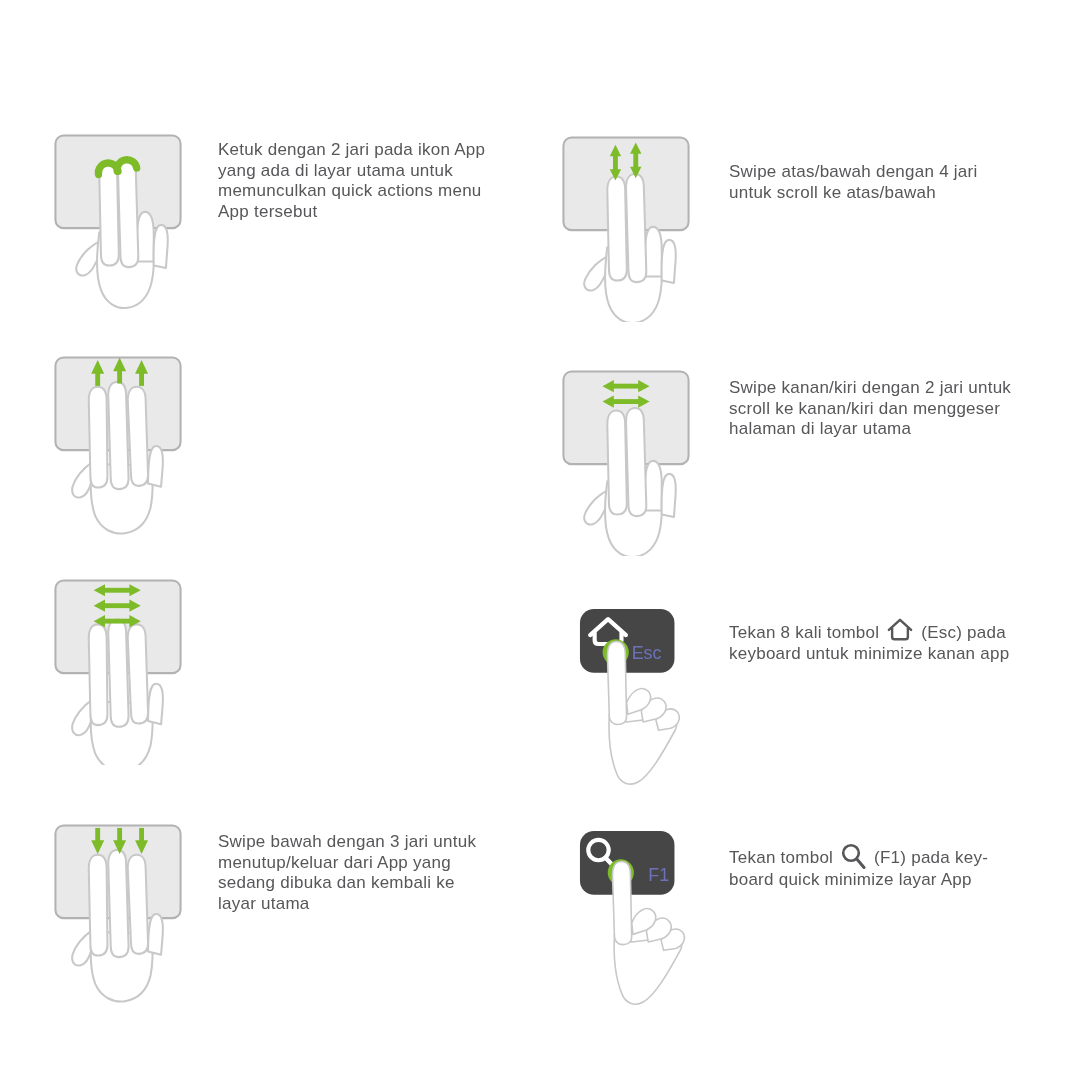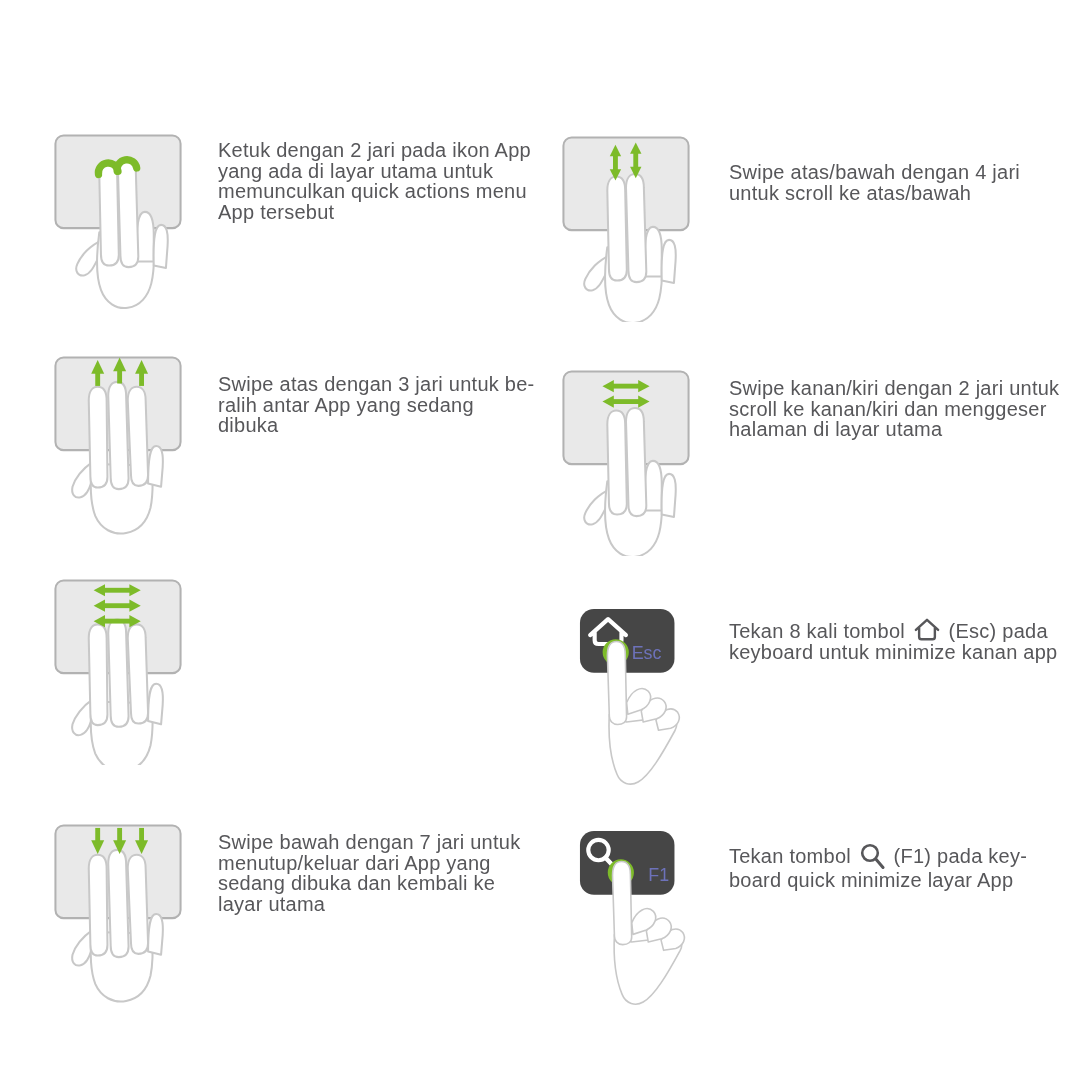--- a/index.html
+++ b/index.html
@@ -13,21 +13,21 @@
   }
   *{margin:0;padding:0;box-sizing:border-box}
   html,body{background:#fff}
   .canvas{
     position:relative;width:1080px;height:1080px;background:#fff;
     overflow:hidden;font-family:"Liberation Sans",sans-serif;
   }
   .illus{position:absolute}
   .desc{
     position:absolute;
-    font-size:20px;line-height:20.5px;letter-spacing:.25px;
+    font-size:17px;line-height:20.5px;letter-spacing:.25px;
     color:var(--text);
     white-space:pre-line;
     width:370px;
   }
   .desc-narrow{width:340px}
   .inline-icon{vertical-align:-4px;margin:0 2px}
   .inline-icon-search{vertical-align:-7px;margin:0 3px}
   svg text{font-family:"Liberation Sans",sans-serif}
 </style>
 </head>
@@ -109,23 +109,20 @@
   <div class="desc desc-narrow" style="left:729px;top:162px">Swipe atas/bawah dengan 4 jari
 untuk scroll ke atas/bawah</div>
 
   <svg class="illus" style="left:53px;top:355px" width="130" height="187" viewBox="0 0 160 230">
     <use href="#pad"></use>
     <use href="#hand3"></use>
     <use href="#arrow-up" transform="translate(55,6)"></use>
     <use href="#arrow-up" transform="translate(82,3)"></use>
     <use href="#arrow-up" transform="translate(109,6)"></use>
   </svg>
-  <div class="desc" style="left:218px;top:374px">Swipe atas dengan 3 jari untuk be-
-ralih antar App yang sedang
-dibuka</div>
 
   <svg class="illus" style="left:561px;top:369px" width="130" height="187" viewBox="0 0 160 230">
     <use href="#pad"></use>
     <use href="#hand2" transform="translate(0,16)"></use>
     <use href="#arrow-dbl-h" transform="translate(80,21)"></use>
     <use href="#arrow-dbl-h" transform="translate(80,40)"></use>
   </svg>
   <div class="desc" style="left:729px;top:378px">Swipe kanan/kiri dengan 2 jari untuk
 scroll ke kanan/kiri dan menggeser
 halaman di layar utama</div>
@@ -150,21 +147,21 @@
       </svg><span> (Esc) pada
 keyboard untuk minimize kanan app</span></div>
 
   <svg class="illus" style="left:53px;top:823px" width="130" height="187" viewBox="0 0 160 230">
     <use href="#pad"></use>
     <use href="#hand3"></use>
     <use href="#arrow-down" transform="translate(55,6)"></use>
     <use href="#arrow-down" transform="translate(82,6)"></use>
     <use href="#arrow-down" transform="translate(109,6)"></use>
   </svg>
-  <div class="desc" style="left:218px;top:832px">Swipe bawah dengan 7 jari untuk
+  <div class="desc" style="left:218px;top:832px">Swipe bawah dengan 3 jari untuk
 menutup/keluar dari App yang
 sedang dibuka dan kembali ke
 layar utama</div>
 
   <svg class="illus" style="left:578px;top:829px" width="131" height="182" viewBox="0 0 205 285">
     <rect x="3" y="3" width="148" height="100" rx="22" fill="#464646"></rect>
     <circle cx="32" cy="33" r="16" fill="none" stroke="#ffffff" stroke-width="6.5"></circle>
     <path d="M43,45 L60,63" fill="none" stroke="#ffffff" stroke-width="7" stroke-linecap="round"></path>
     <text x="110" y="82" font-size="28" fill="#6d72ba">F1</text>
     <circle cx="67" cy="68" r="16" fill="#ffffff" stroke="#7dbb29" stroke-width="9"></circle>

